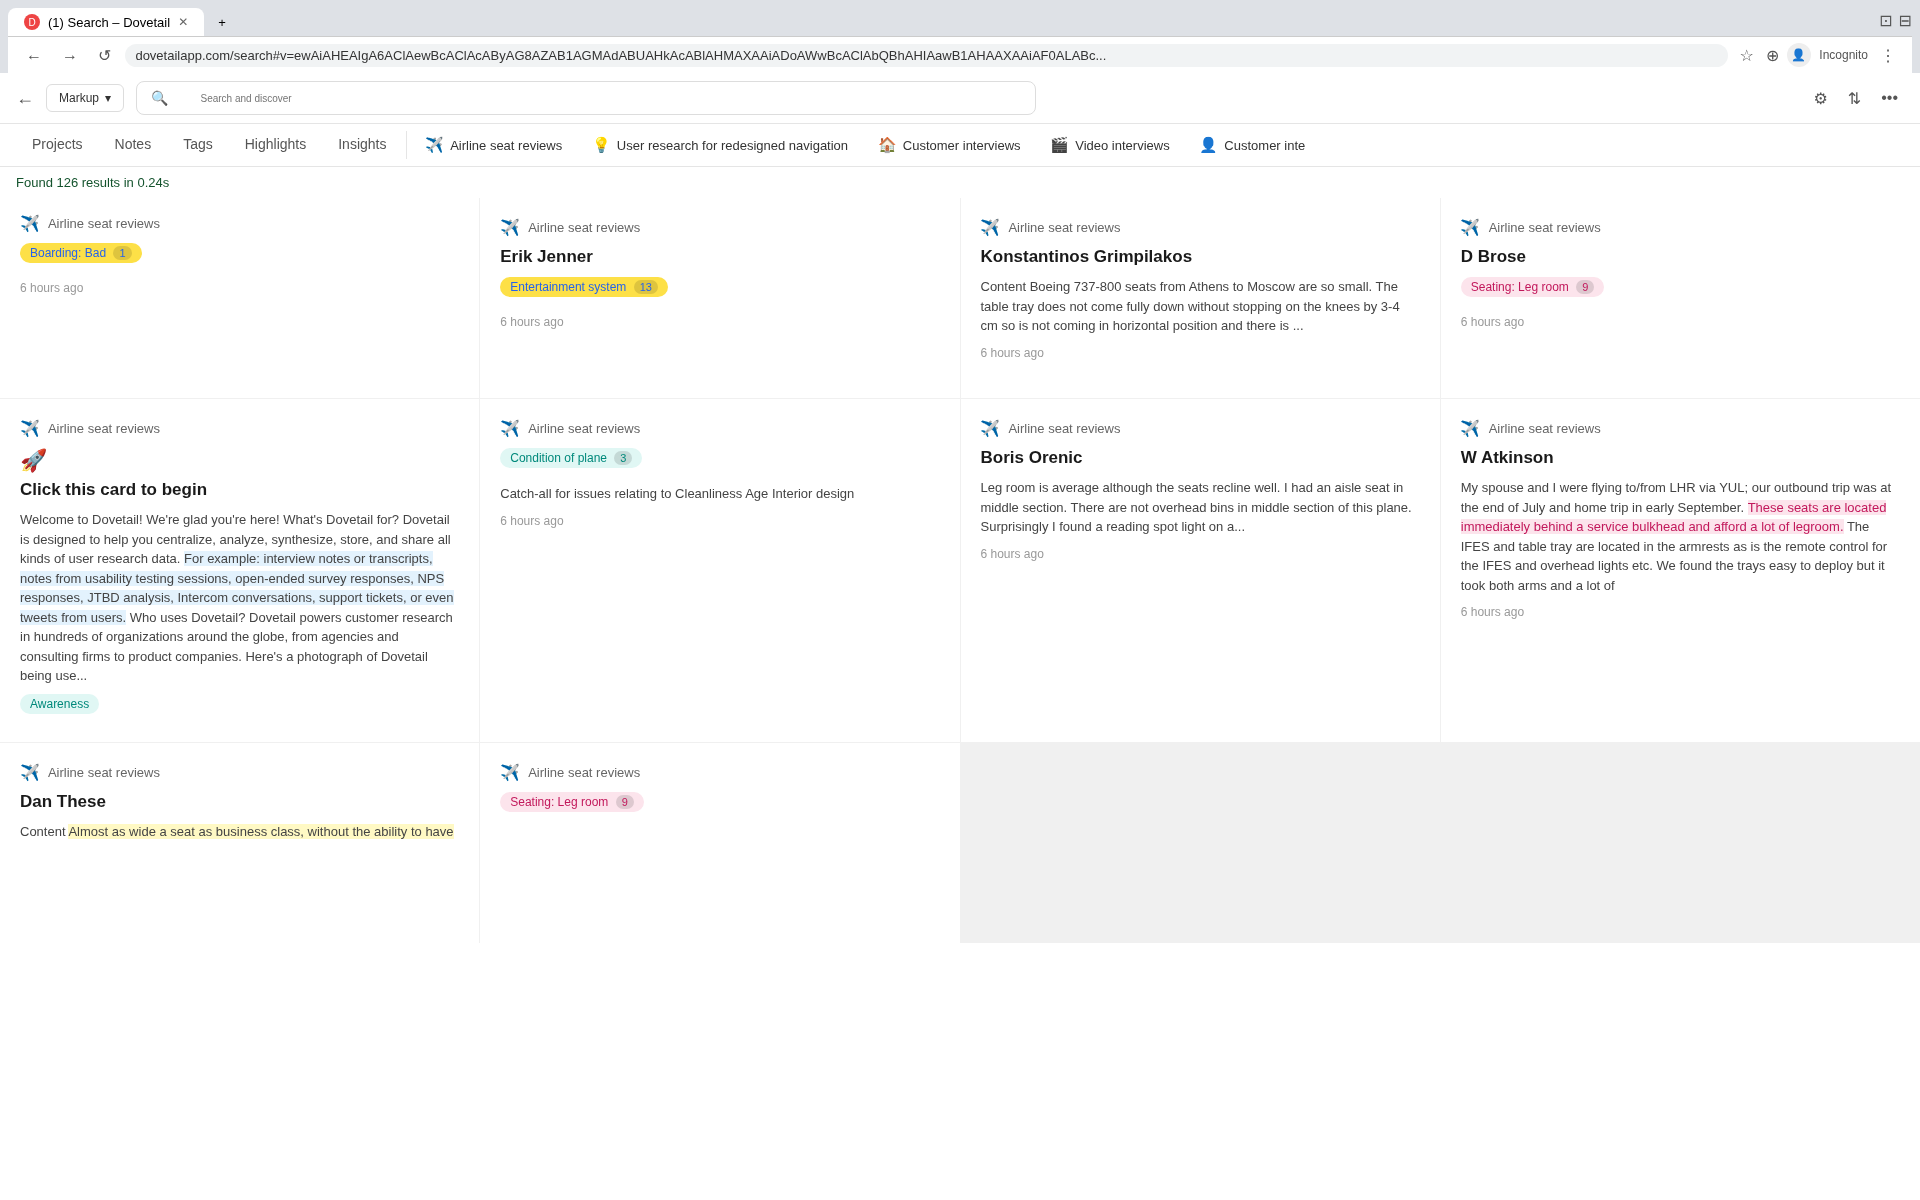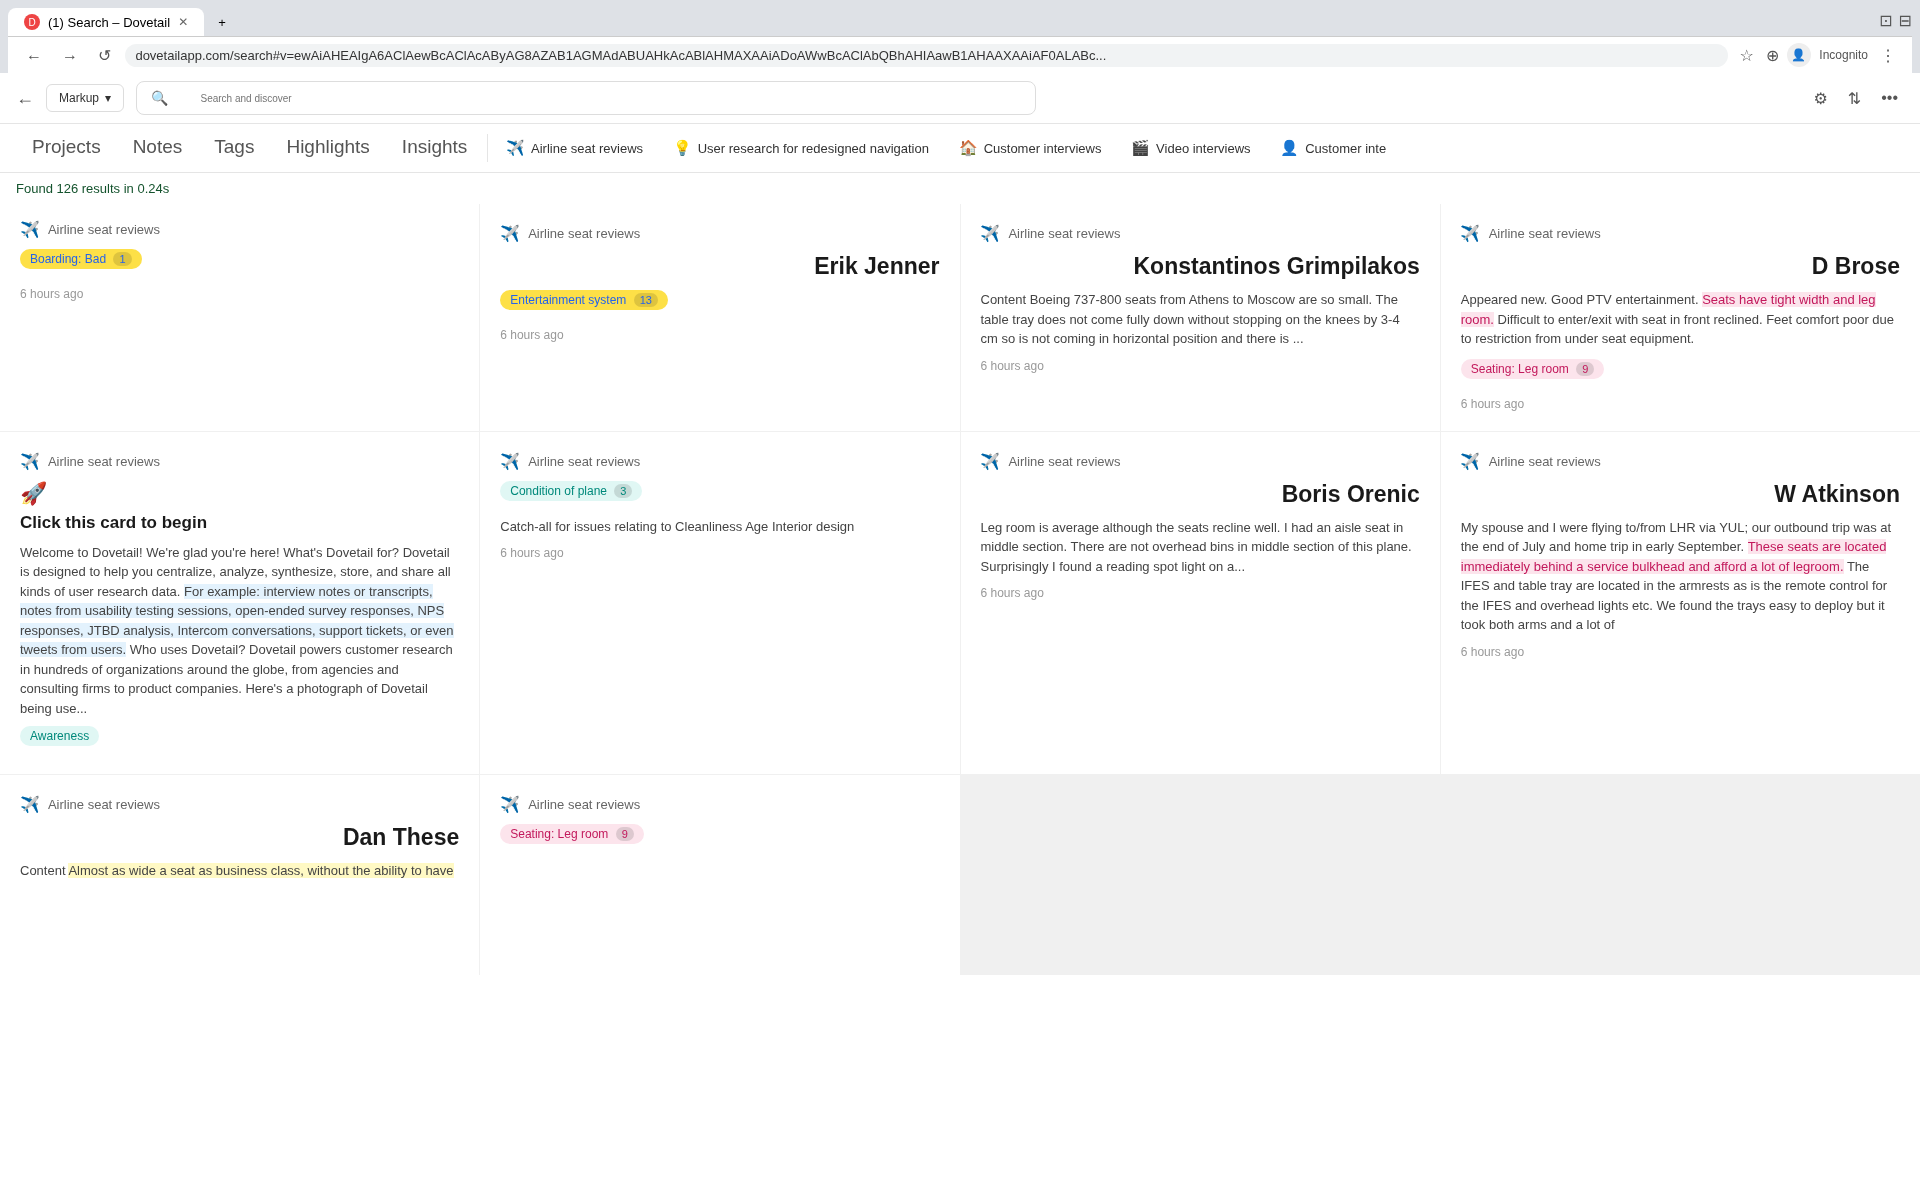--- a/index.html
+++ b/index.html
@@ -24,34 +24,34 @@
     .app-toolbar { display: flex; align-items: center; padding: 8px 16px; border-bottom: 1px solid #e5e5e5; gap: 12px; background: white; }
     .back-btn { background: none; border: none; cursor: pointer; font-size: 18px; color: #555; }
     .markup-dropdown { display: flex; align-items: center; gap: 6px; border: 1px solid #ddd; border-radius: 6px; padding: 6px 12px; cursor: pointer; font-size: 12px; color: #333; background: white; }
     .search-bar { flex: 1; display: flex; align-items: center; gap: 8px; border: 1px solid #ddd; border-radius: 8px; padding: 8px 14px; background: white; max-width: 900px; }
     .search-bar input { border: none; outline: none; flex: 1; font-size: 14px; color: #555; }
     .toolbar-right { display: flex; align-items: center; gap: 8px; margin-left: auto; }
     .toolbar-icon-btn { background: none; border: none; cursor: pointer; color: #555; font-size: 16px; padding: 4px 6px; border-radius: 4px; }
 
     
     .app-nav { display: flex; align-items: center; padding: 0 16px; border-bottom: 1px solid #e5e5e5; background: white; gap: 0; overflow: hidden; }
-    .nav-item { padding: 12px 16px; font-size: 19px; color: #555; cursor: pointer; border-bottom: 2px solid transparent; white-space: nowrap; }
+    .nav-item { padding: 12px 16px; font-size: 14px; color: #555; cursor: pointer; border-bottom: 2px solid transparent; white-space: nowrap; }
     .nav-divider { width: 1px; height: 28px; background: #e5e5e5; margin: 0 4px; }
     .project-tab { display: flex; align-items: center; gap: 6px; padding: 8px 14px; font-size: 13px; color: #333; cursor: pointer; border-radius: 6px; white-space: nowrap; }
     .project-tab .tab-icon { font-size: 15px; }
 
     
     .results-bar { padding: 8px 16px; font-size: 13px; color: #14532d; background: white; }
 
     
     .cards-grid { display: grid; grid-template-columns: repeat(4, 1fr); gap: 0; background: #f0f0f0; gap: 1px; }
     .card { background: white; padding: 20px; min-height: 200px; }
     .card-project { display: flex; align-items: center; gap: 8px; font-size: 13px; color: #666; margin-bottom: 10px; }
     .card-project .proj-icon { font-size: 16px; }
-    .card-title { font-size: 23px; font-weight: 600; color: #1a1a1a; margin-bottom: 10px; text-align: right; }
+    .card-title { font-size: 17px; font-weight: 600; color: #1a1a1a; margin-bottom: 10px; }
     .card-text { font-size: 13px; color: #444; line-height: 1.5; }
     .card-time { font-size: 12px; color: #999; margin-top: 10px; }
     .tag-badge { display: inline-block; padding: 3px 10px; border-radius: 12px; font-size: 12px; font-weight: 500; margin-bottom: 8px; }
     .tag-blue { background: #fde047; color: #2563eb; }
     .tag-pink { background: #fce4ec; color: #c2185b; }
     .tag-teal { background: #e0f7f4; color: #00897b; }
     .tag-count { display: inline-flex; align-items: center; justify-content: center; background: rgba(0,0,0,0.12); border-radius: 8px; padding: 1px 6px; font-size: 11px; margin-left: 4px; }
 
     
     .hl-yellow { background: #fff9c4; }
@@ -191,23 +191,20 @@
       </div>
       <div class="card-time">6 hours ago</div>
     </div>
 
     <div class="card">
       <div class="card-project">
         <span class="proj-icon">✈️</span>
         <span>Airline seat reviews</span>
       </div>
       <div class="card-title">D Brose</div>
-      <div class="card-text">
-        Appeared new. Good PTV entertainment. <span class="hl-pink">Seats have tight width and leg room.</span> Difficult to enter/exit with seat in front reclined. Feet comfort poor due to restriction from under seat equipment.
-      </div>
       <div style="margin-top:10px;">
         <span class="tag-badge tag-pink">Seating: Leg room <span class="tag-count">9</span></span>
       </div>
       <div class="card-time">6 hours ago</div>
     </div>
 
     <div class="card">
       <div class="card-project">
         <span class="proj-icon">✈️</span>
         <span>Airline seat reviews</span>

